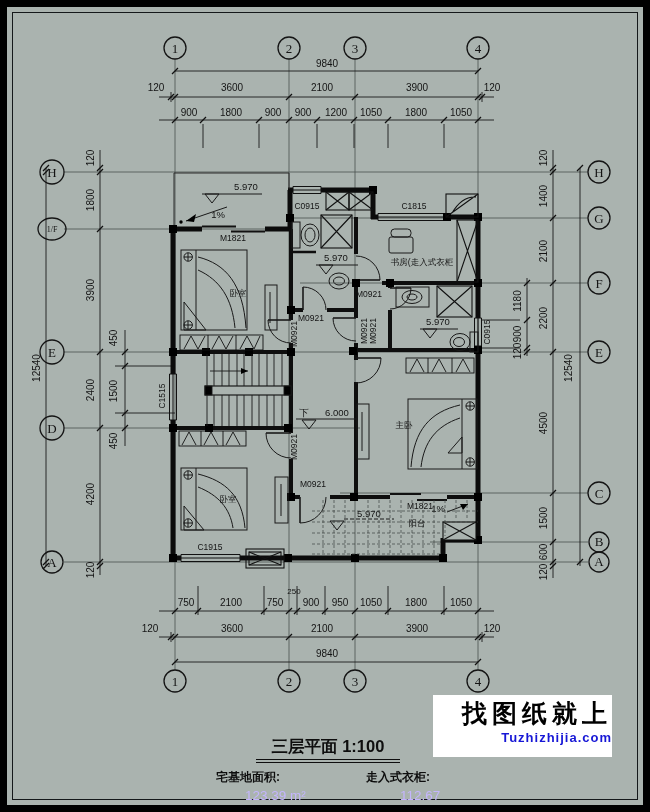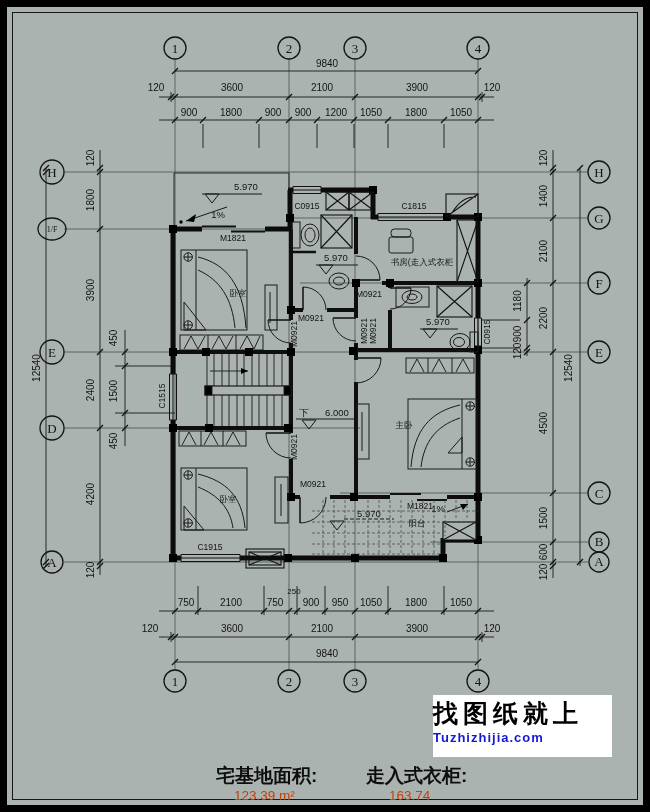--- a/index.html
+++ b/index.html
@@ -11,29 +11,29 @@
   svg{position:absolute;left:0;top:0;}
   svg text{fill:#141414;font-family:"Liberation Sans",sans-serif;}
   .dim{font-size:10px;}
   .dimsm{font-size:8px;}
   .tag{font-size:8.5px;}
   .room{font-size:8.5px;}
   .bub{font-size:13px;font-family:"Liberation Serif",serif;}
   .bubsm{font-size:8px;font-family:"Liberation Serif",serif;}
   .lvl{font-size:9.5px;}
   .watermark{position:absolute;left:433px;top:695px;width:179px;height:62px;background:#ffffff;
-             text-align:left;line-height:1;}
+             text-align:right;line-height:1;}
   .wm1{font-size:25px;font-weight:bold;color:#000;letter-spacing:5px;margin-top:6px;}
   .wm2{font-size:13px;font-weight:bold;color:#1717d6;margin-top:5px;letter-spacing:1px;}
   .titleblock{position:absolute;left:0;top:0;width:650px;height:812px;pointer-events:none;}
   .ptitle{position:absolute;left:256px;top:736px;width:144px;text-align:center;
           font-size:16.5px;font-weight:bold;color:#0e0e0e;
           border-bottom:4px double #0e0e0e;padding-bottom:1px;}
-  .alabel{position:absolute;font-size:19px;font-weight:bold;color:#0e0e0e;}
-  .avalue{position:absolute;font-size:13.5px;color:#c2410c;}
+  .alabel{position:absolute;font-size:12px;font-weight:bold;color:#0e0e0e;margin-top:6px;}
+  .avalue{position:absolute;font-size:13.5px;color:#c4b5fd;margin-left:11px;}
 </style>
 </head>
 <body>
 
 <div class="page">
   <div class="paper"></div>
   <div class="innerframe"></div>
 
   <svg width="650" height="812" viewBox="0 0 650 812">
 
@@ -454,18 +454,19 @@
       <text class="room" x="417" y="526">阳台</text>
     </g>
   </svg>
 
   <div class="watermark">
     <div class="wm1">找图纸就上</div>
     <div class="wm2">Tuzhizhijia.com</div>
   </div>
 
   <div class="titleblock">
+    <div class="ptitle">三层平面 1:100</div>
     <div class="alabel" style="left:216px;top:763px;">宅基地面积:</div>
     <div class="alabel" style="left:366px;top:763px;">走入式衣柜:</div>
     <div class="avalue" style="left:234px;top:788px;">123.39 m²</div>
-    <div class="avalue" style="left:389px;top:788px;">163.74</div>
+    <div class="avalue" style="left:389px;top:788px;">112.67</div>
   </div>
 </div>
 
 </body></html>

